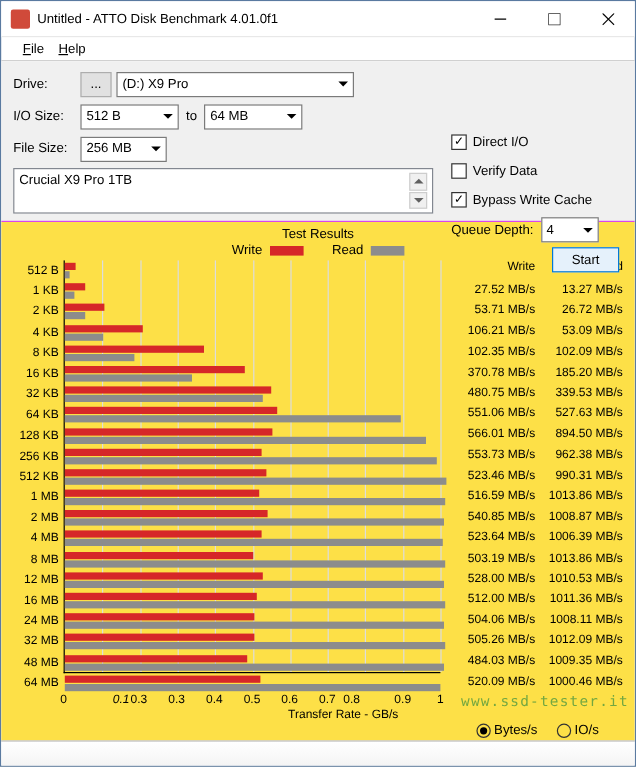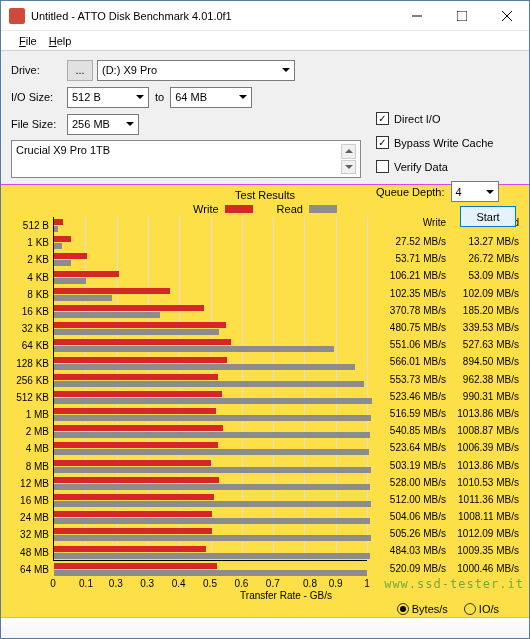--- a/index.html
+++ b/index.html
@@ -113,26 +113,26 @@
         <span class="chev"></span>
       </div>
   </div>
 
   <div class="right-opts">
     <div class="chk">
         <div class="chk-box checked"></div>
         <span>Direct I/O</span>
       </div>
     <div class="chk">
+        <div class="chk-box"></div>
+        <span>Verify Data</span>
+      </div>
+    <div class="chk">
         <div class="chk-box checked"></div>
         <span>Bypass Write Cache</span>
-      </div>
-    <div class="chk">
-        <div class="chk-box"></div>
-        <span>Verify Data</span>
       </div>
     <div class="qd-row">
       <span style="margin-right:6px">Queue Depth:</span>
       <div class="combo" style="width:48px">
           <span>4</span>
           <span class="chev"></span>
         </div>
     </div>
     <div class="start-btn">Start</div>
   </div>
@@ -367,28 +367,28 @@
           </div>
           <div class="data-row">
             <div>520.09 MB/s</div>
             <div>1000.46 MB/s</div>
           </div>
         </div>
     </div>
   </div>
   <div class="xticks" id="xticks">
       <div style="left: 0px;">0</div>
-      <div style="left: 33px;">0.1</div>
+      <div style="left: 48px; font-style: italic;">0.1</div>
       <div style="left: 62.8px;">0.3</div>
       <div style="left: 94.2px;">0.3</div>
       <div style="left: 125.6px;">0.4</div>
       <div style="left: 157px;">0.5</div>
       <div style="left: 188.4px;">0.6</div>
       <div style="left: 219.8px;">0.7</div>
-      <div style="left: 257px;">0.8</div>
+      <div style="left: 240px;">0.8</div>
       <div style="left: 282.6px;">0.9</div>
       <div style="left: 314px;">1</div>
     </div>
   <div class="xlabel">Transfer Rate - GB/s</div>
   <div class="unit-row">
     <label style="display:flex;align-items:center">
         <span class="radio sel"></span>
         <span>Bytes/s</span>
       </label>
     <label style="display:flex;align-items:center">

